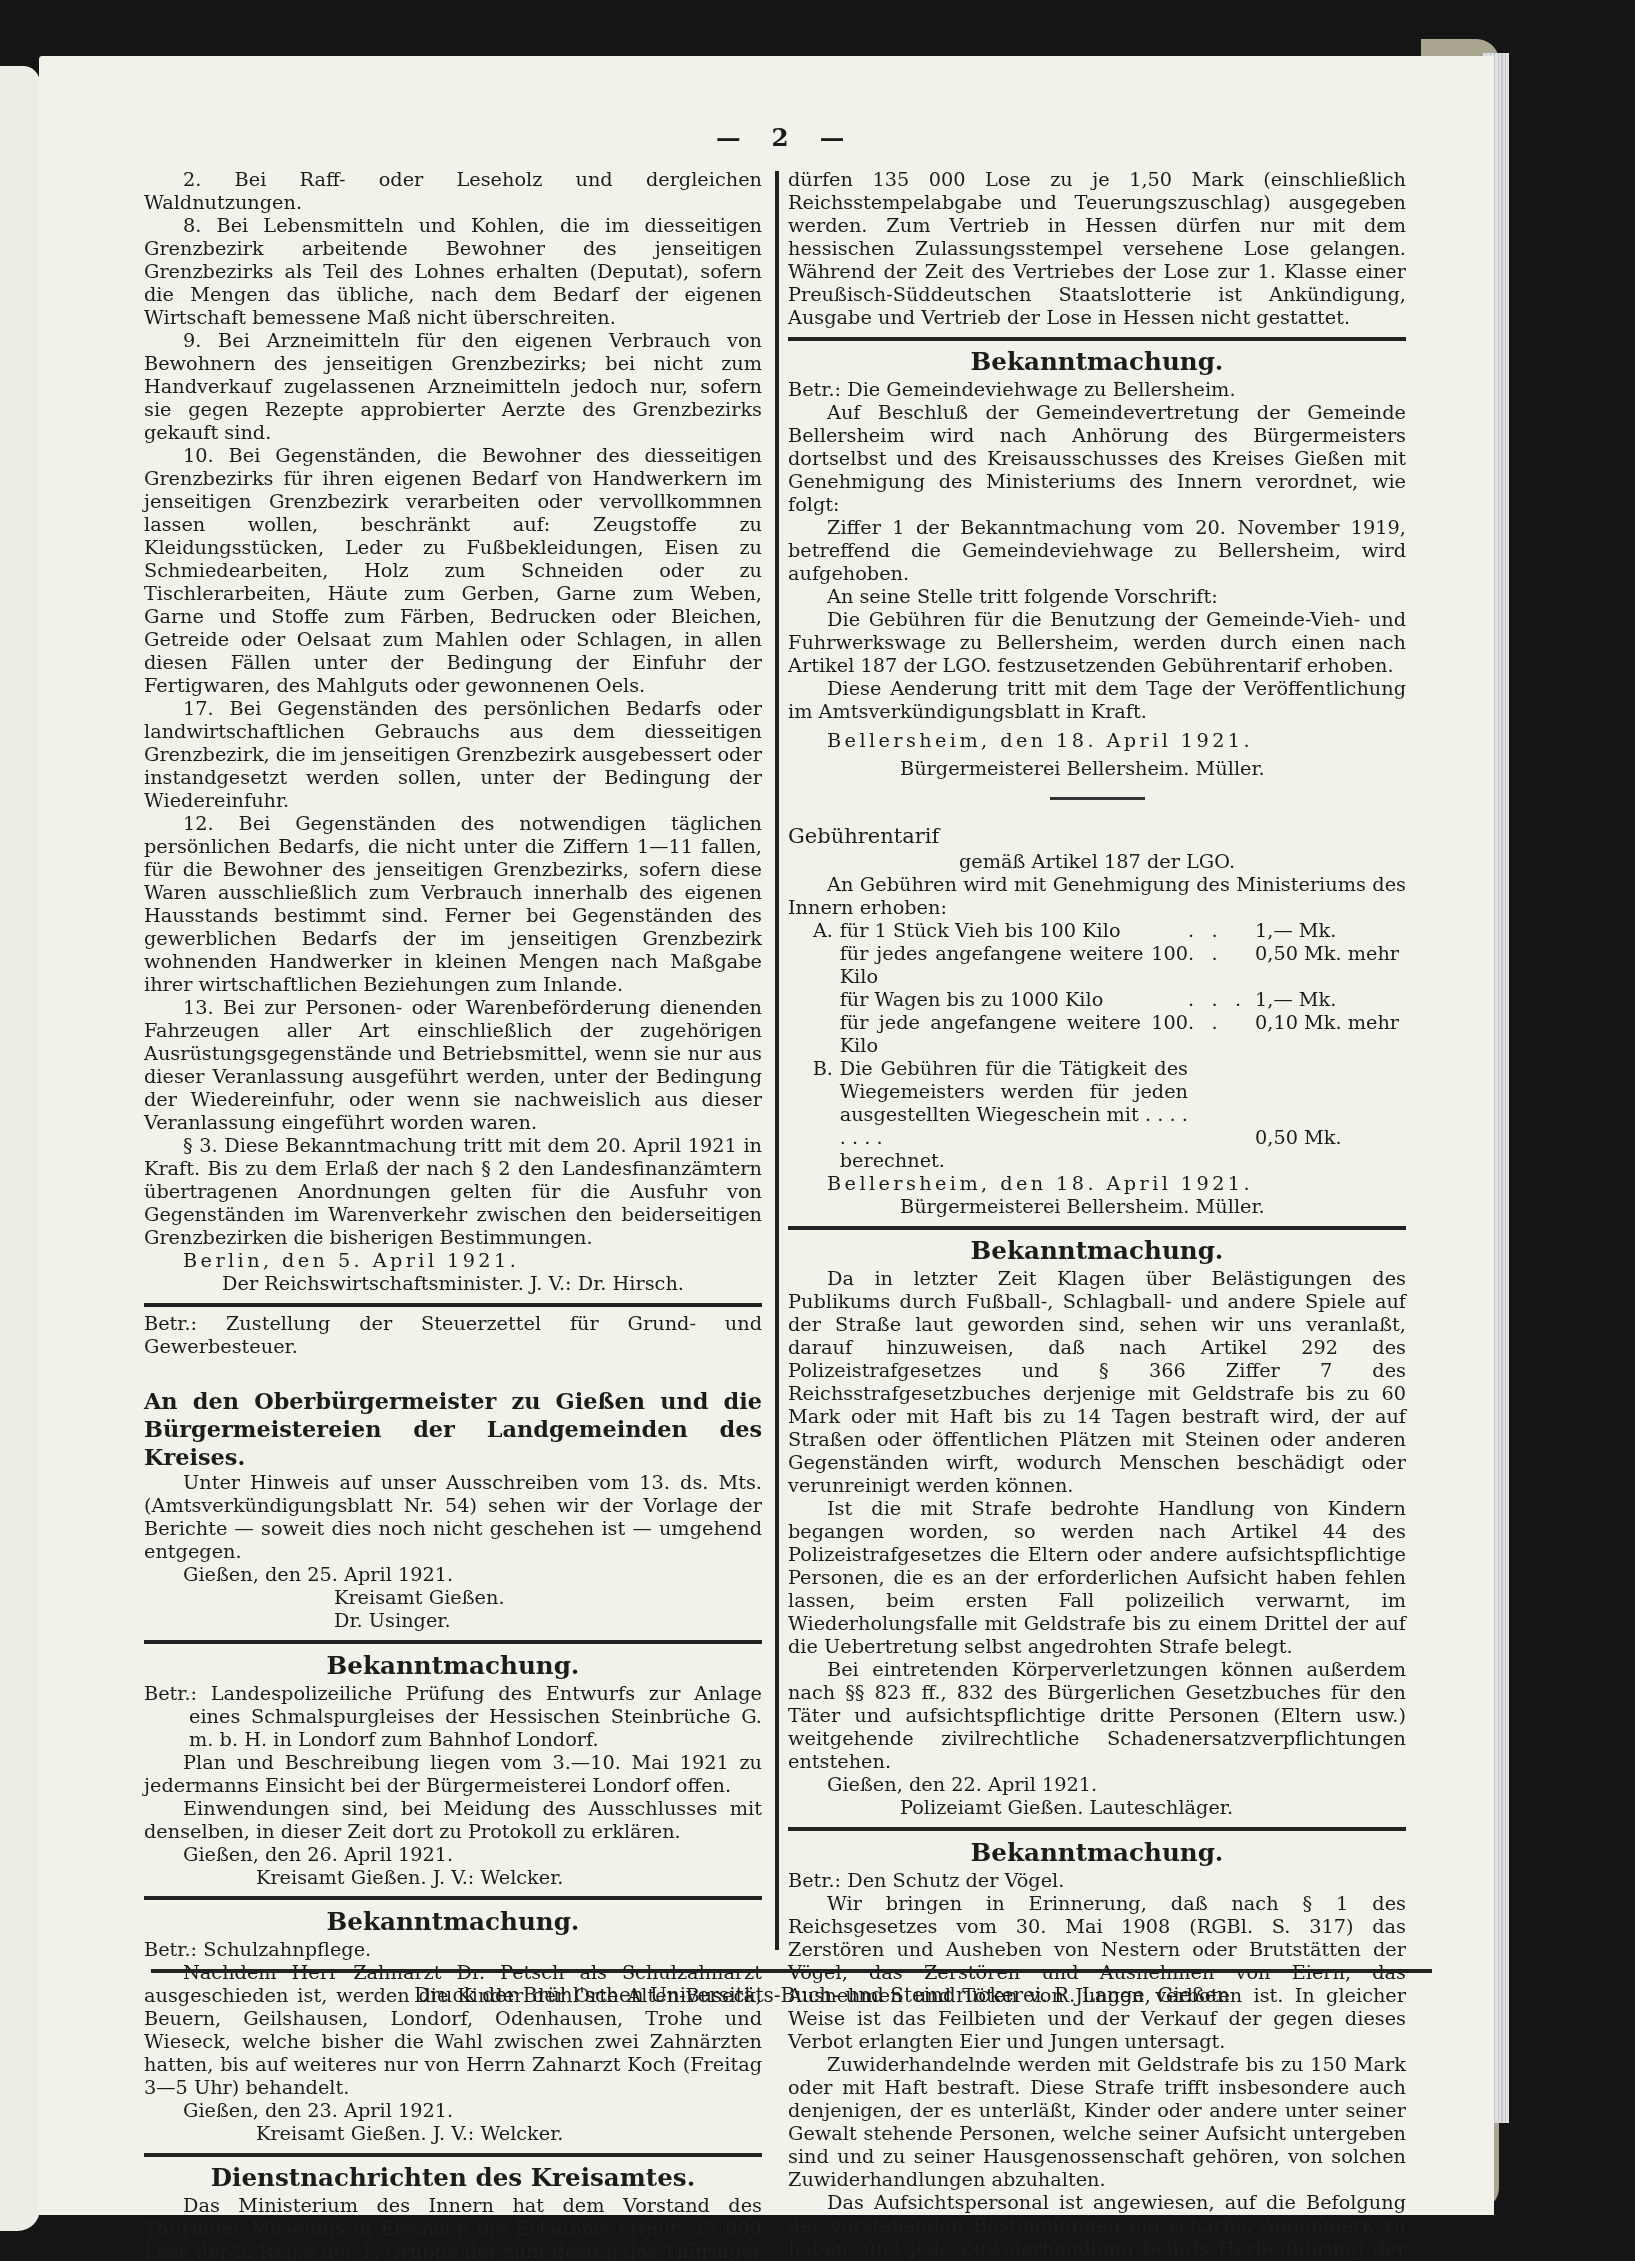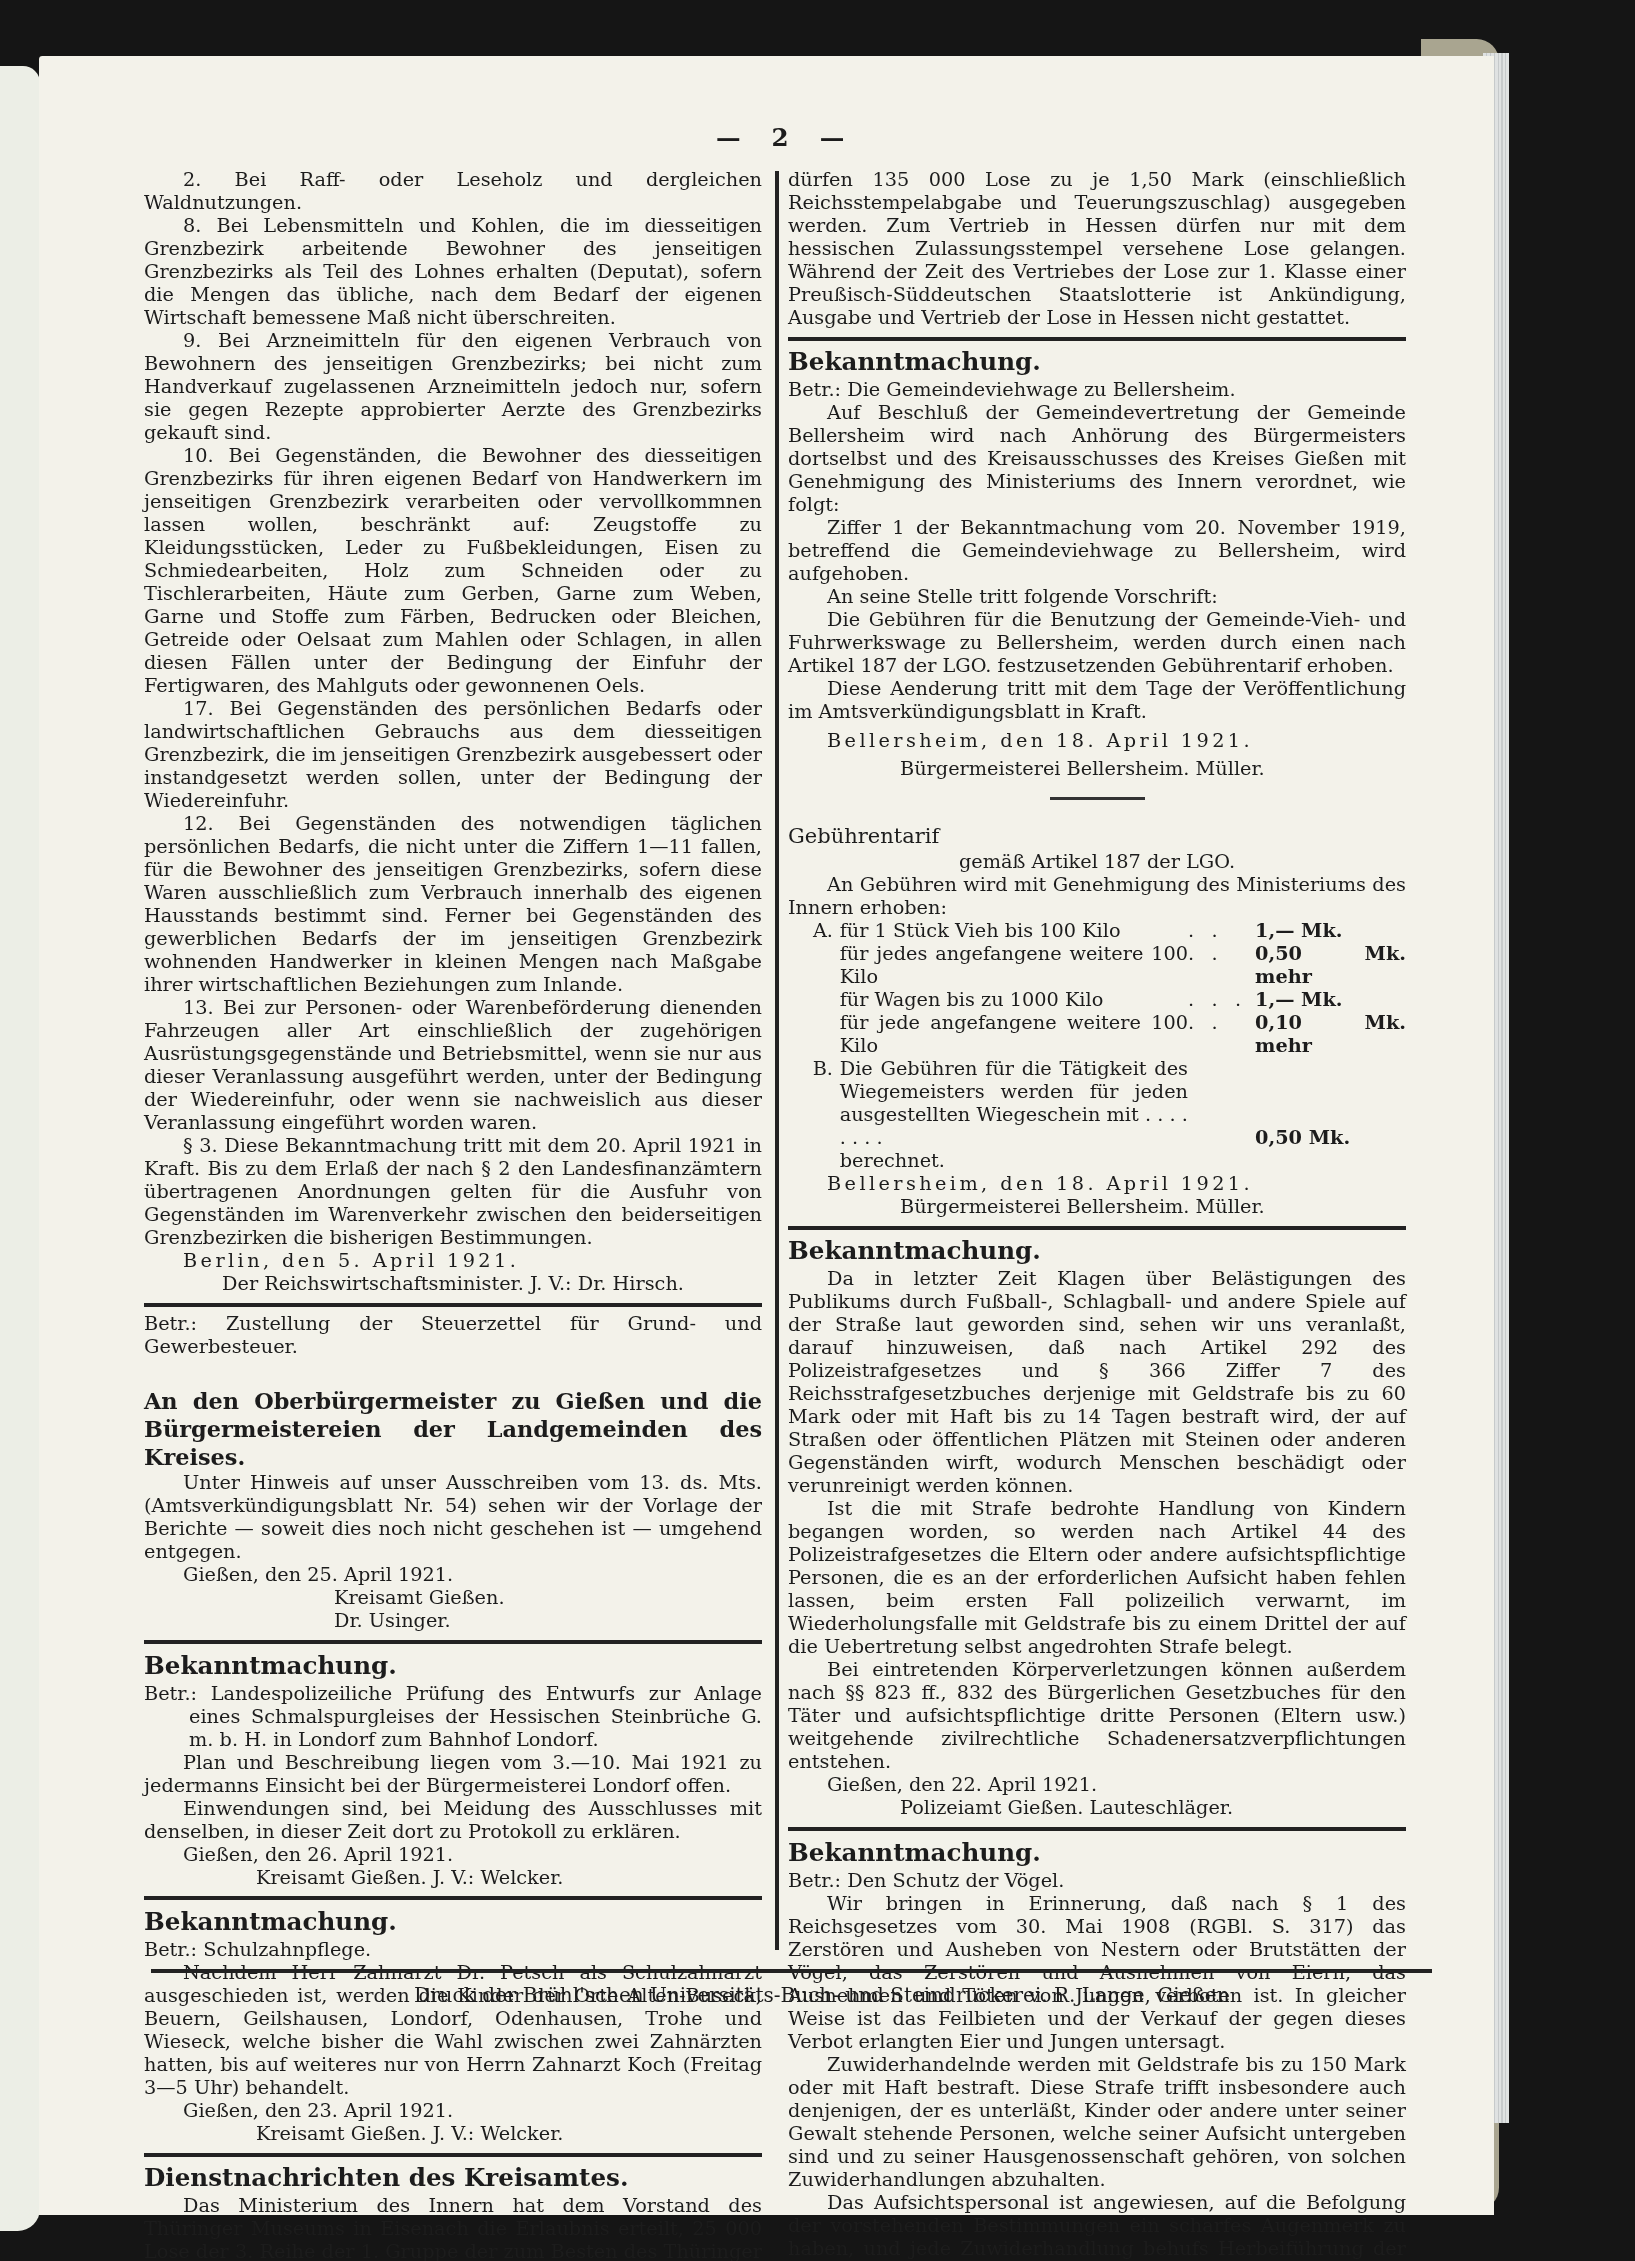--- a/index.html
+++ b/index.html
@@ -42,28 +42,28 @@
   p { margin:0; }
   .ind { text-indent:39px; }
   .hang { padding-left:45px; text-indent:-45px; }
   .center { text-align:center; }
   .sig { padding-left:112px; }
   .sig2 { padding-left:190px; }
   .date { padding-left:39px; }
   .spaced { letter-spacing:3.4px; }
   .rule { height:3.9px; background:#222; margin:7.8px 0 5.6px 0; }
   .rule-short { height:2.2px; width:95px; background:#333; margin:17px auto 22.4px auto; }
-  .heading { font-weight:bold; font-size:24.6px; line-height:32px; }
+  .heading { text-align:center; font-weight:bold; font-size:24.6px; line-height:32px; }
   .heading-mid { text-align:left; font-size:21px; line-height:28px; }
   .big-bold { font-weight:bold; font-size:22.4px; line-height:28px; text-align:justify;margin-top:29px; }
   .tariff-row { display:flex; }
   .tariff-row .lbl { width:45px; text-align:right; padding-right:6.7px; }
   .tariff-row .txt { flex:1; }
   .tariff-row .dots { width:67px; letter-spacing:5.6px; }
-  .tariff-row .amt { width:151px;font-weight:bold; }
+  .tariff-row .amt { width:151px; }
   .footer {
     position:absolute; left:414px; top:1983px; font-weight:normal; font-size:20px;
   }
   .footer-rule {
     position:absolute; left:151px; top:1969px; width:1281px; height:3.9px; background:#222;
   }
 </style>
 </head>
 <body>
 

